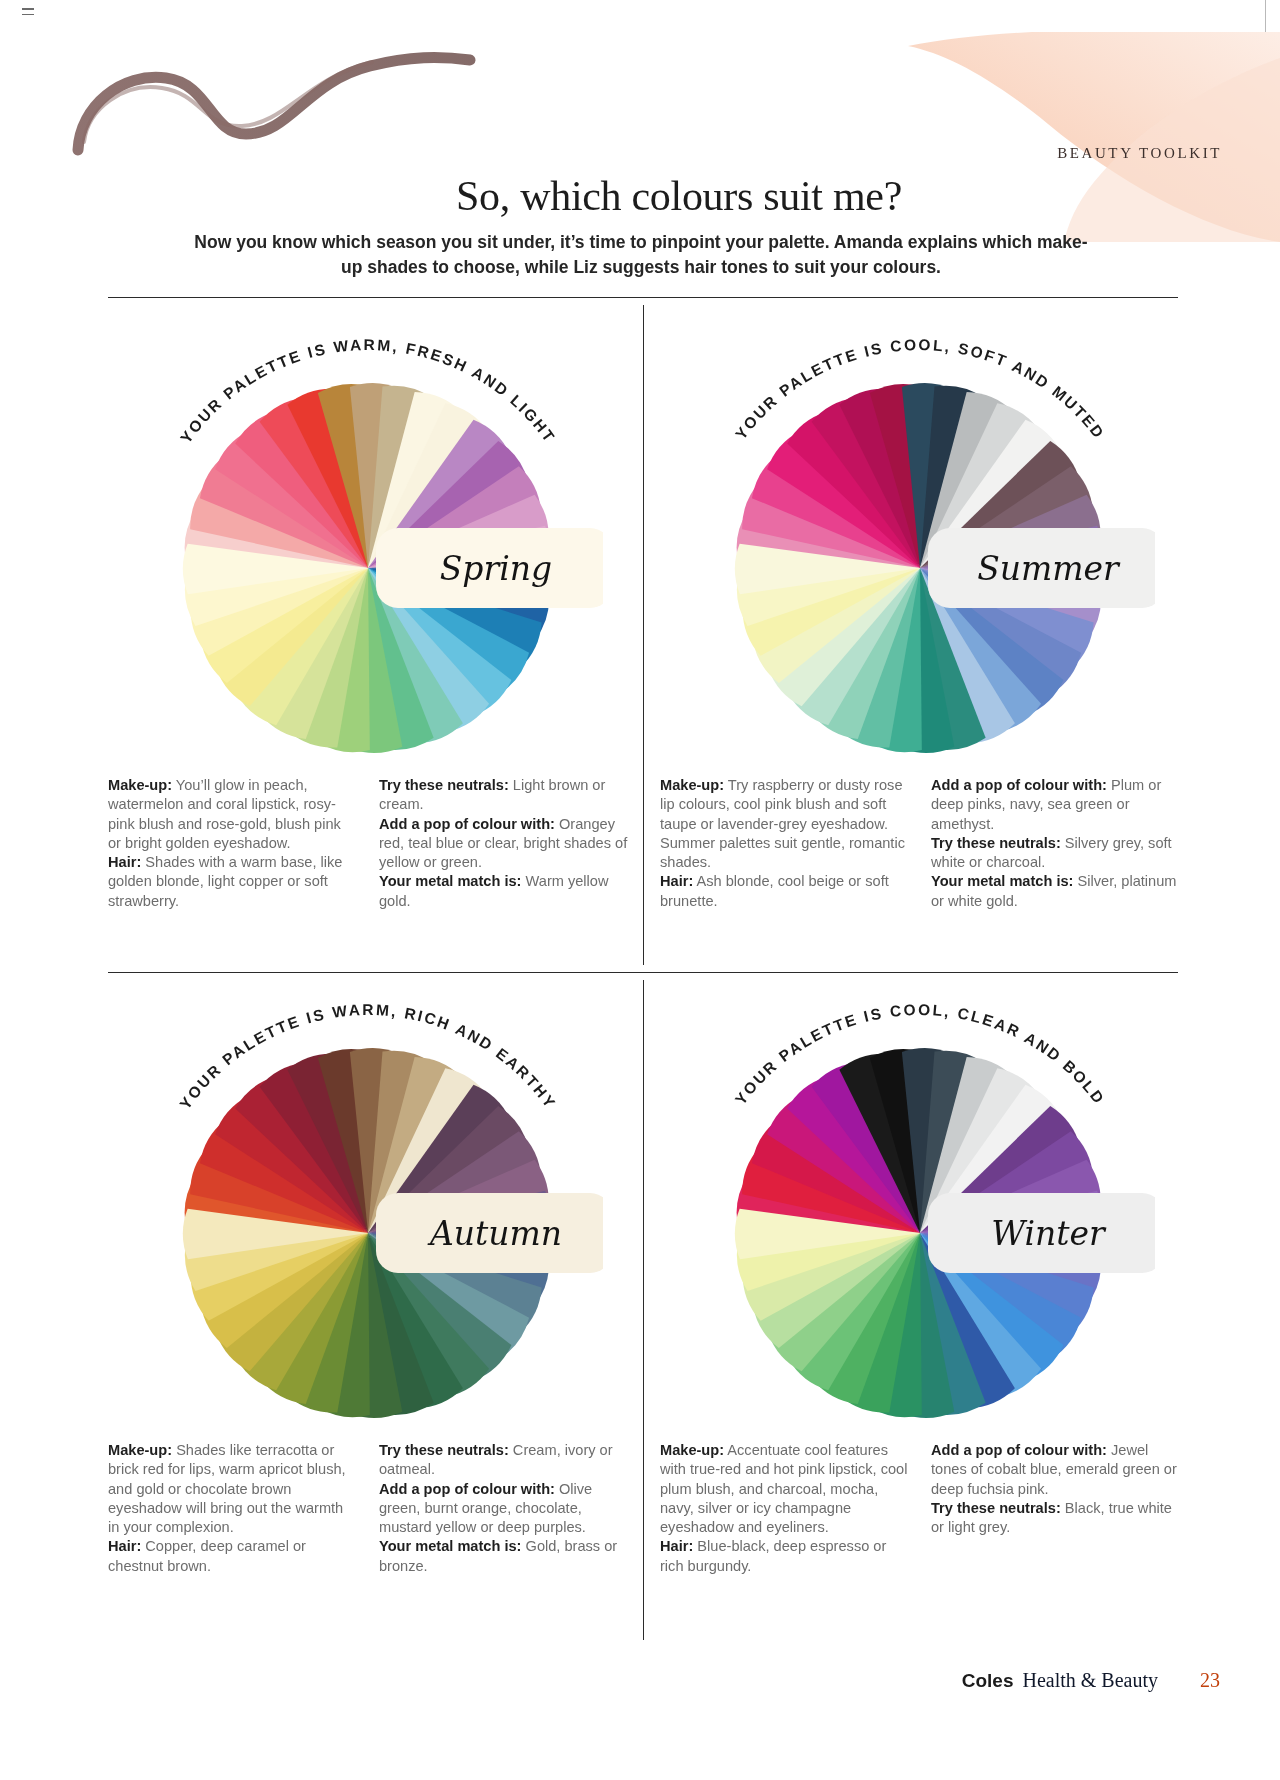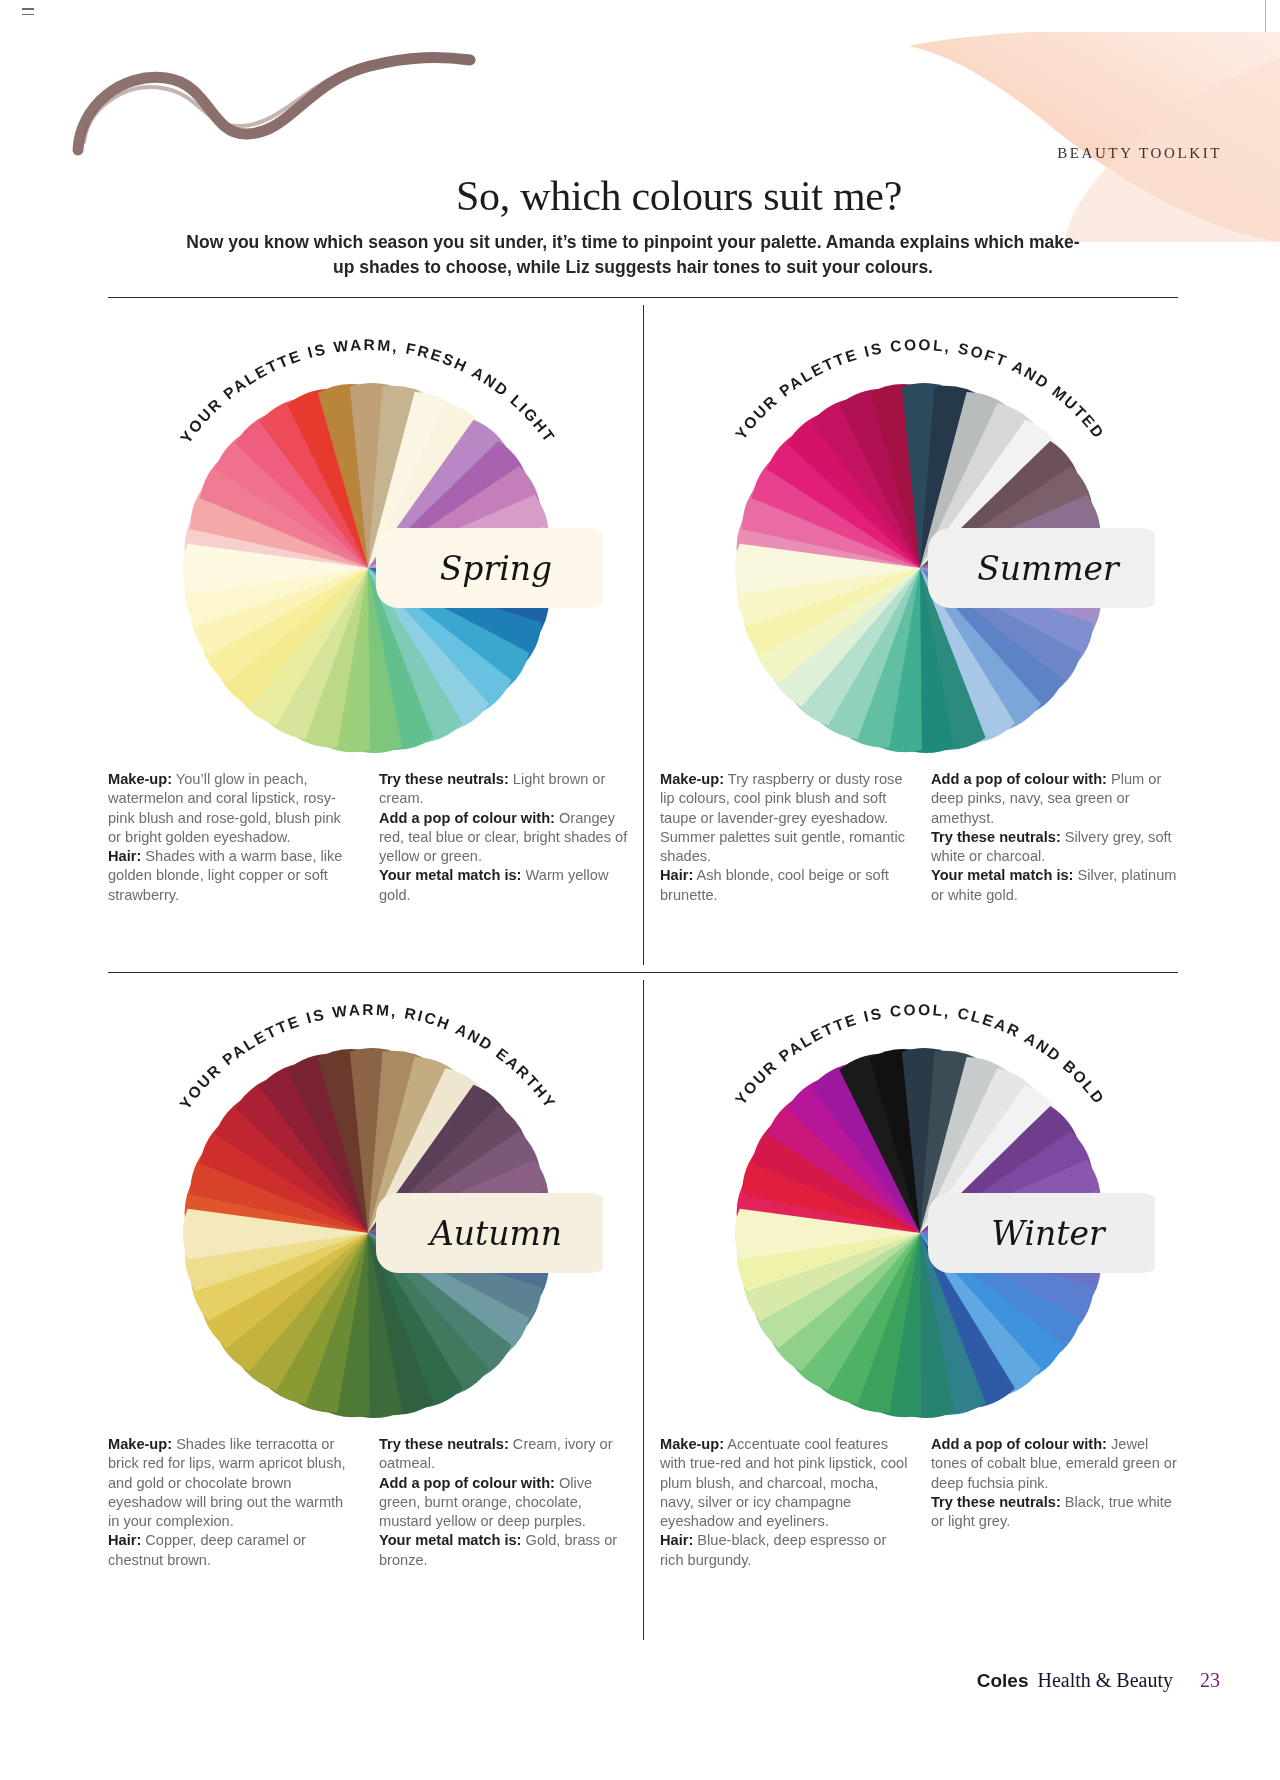--- a/index.html
+++ b/index.html
@@ -28,53 +28,53 @@
   }
   .headline{
     position:absolute;top:172px;left:0;width:100%;
     text-align:center;
     font-family:"Liberation Serif", serif;
     font-size:42px;font-weight:400;color:#1c1c1c;
     letter-spacing:-0.3px;
     margin-left:39px;
   }
   .standfirst{
-    position:absolute;top:230px;left:178px;width:910px;
+    position:absolute;top:230px;left:186px;width:910px;
     text-align:center;
     font-size:17.5px;font-weight:bold;line-height:1.45;color:#262626;
   }
   .rule-top{position:absolute;top:297px;left:108px;width:1070px;height:1.4px;background:#2b2b2b;}
   .rule-mid{position:absolute;top:972px;left:108px;width:1070px;height:1.4px;background:#2b2b2b;}
   .rule-vert-a{position:absolute;top:305px;left:643px;width:1.4px;height:660px;background:#2b2b2b;}
   .rule-vert-b{position:absolute;top:980px;left:643px;width:1.4px;height:660px;background:#2b2b2b;}
 
   
   .quad{position:absolute;}
   .q-tl{left:108px;top:320px;width:520px;height:640px;}
   .q-tr{left:660px;top:320px;width:520px;height:640px;}
   .q-bl{left:108px;top:985px;width:520px;height:650px;}
   .q-br{left:660px;top:985px;width:520px;height:650px;}
 
   .wheel-wrap{position:relative;width:470px;height:450px;margin:0 auto;}
   .wheel-svg{display:block;}
 
   
-  .cols{display:flex;gap:22px;}
+  .cols{display:flex;gap:22px;margin-top:6px;}
   .col{width:252px;font-size:14.6px;line-height:1.32;color:#6d6d6d;}
   .col b{color:#1f1f1f;font-weight:bold;}
   .col p{margin:0;}
 
   
   .footer{
     position:absolute;bottom:88px;right:60px;
     display:flex;align-items:flex-end;gap:9px;
   }
   .f-coles{font-size:19px;font-weight:bold;color:#1b1b1b;font-family:"Liberation Sans",sans-serif;}
   .f-hb{font-size:20px;color:#0f172a;font-family:"Liberation Serif", serif;}
-  .f-page{font-size:20px;color:#701a75;font-family:"Liberation Serif", serif;margin-left:18px;}
+  .f-page{font-size:20px;color:#c2410c;font-family:"Liberation Serif", serif;margin-left:33px;}
 </style>
 </head>
 <body>
 
 <div class="page">
 
   <div class="crop-marks">
       <i></i>
       <i></i>
     </div>

